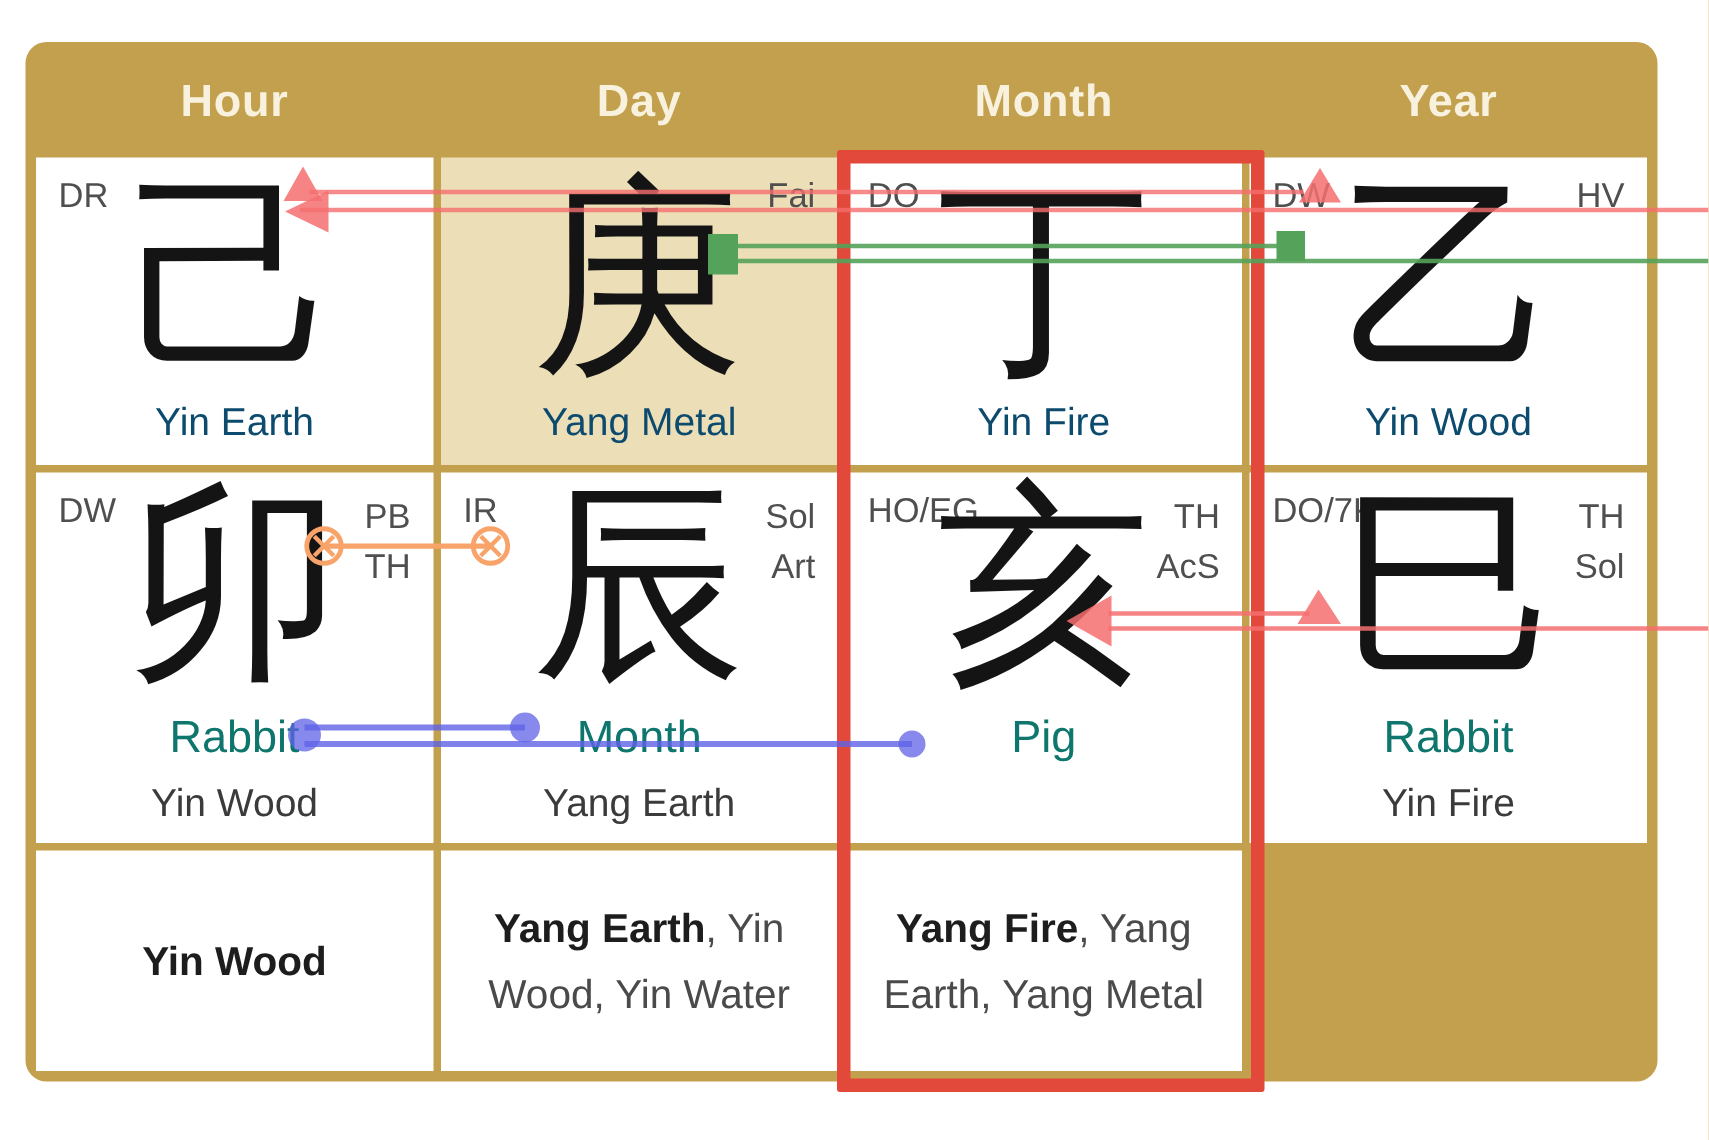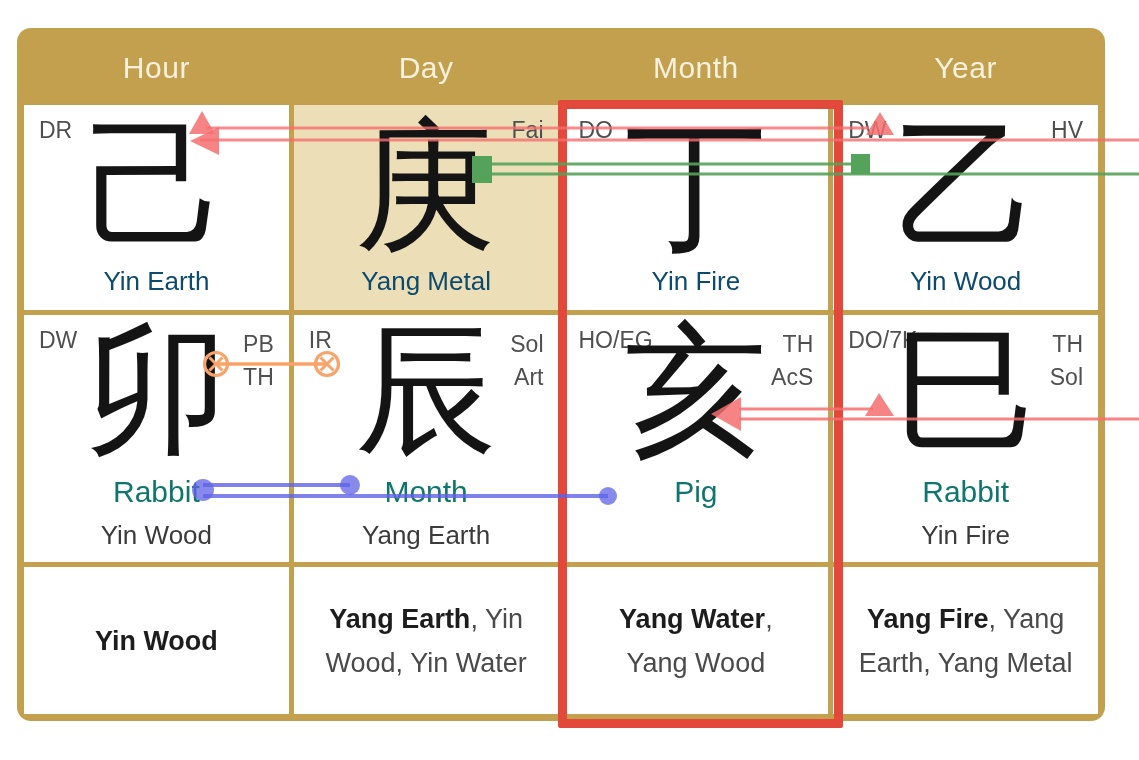--- a/index.html
+++ b/index.html
@@ -6,21 +6,21 @@
   body{width:1139px;height:760px;position:relative;overflow:hidden;
        font-family:"Liberation Sans","DejaVu Sans",sans-serif;}
   .stage{position:absolute;inset:0;}
 
   
   .chart{position:absolute;left:17px;top:28px;width:1088px;height:693px;
          background:#c3a04d;border-radius:14px;padding:7px;box-sizing:border-box;
          display:grid;grid-template-columns:repeat(4,1fr);
          grid-template-rows:65px 205px 247px 1fr;gap:5px;}
   .hdr{background:#c3a04d;color:#f7f1de;display:flex;align-items:center;justify-content:center;
-       font-size:30px;font-weight:400;letter-spacing:.5px;}
+       font-size:30px;font-weight:700;letter-spacing:.5px;}
   .cell{background:#ffffff;position:relative;}
   .cell.dm{background:#ecdfb8;}
   .corner{position:absolute;font-size:23px;color:#4f4f4f;line-height:24px;white-space:pre;}
   .corner.tl{top:13px;left:15px;}
   .corner.tr{top:13px;right:15px;text-align:center;}
   .corner.tr2{top:13px;right:15px;text-align:right;line-height:33px;}
   .char{position:absolute;top:2px;left:0;right:0;text-align:center;
         font-family:"DejaVu Serif","Liberation Serif",serif;
         font-size:142px;line-height:158px;color:#141414;}
   .stem .elem{position:absolute;bottom:13px;left:0;right:0;text-align:center;
@@ -104,23 +104,20 @@
       <div class="elem">Yin Fire</div>
     </div>
 
     <div class="cell hidden">
       <div><span class="b">Yin Wood</span><span></span></div>
     </div>
     <div class="cell hidden">
       <div><span class="b">Yang Earth</span><span>, Yin Wood, Yin Water</span></div>
     </div>
     <div class="cell hidden">
-      <div><span class="b">Yang Water</span><span>, Yang Wood</span></div>
-    </div>
-    <div class="cell hidden">
       <div><span class="b">Yang Fire</span><span>, Yang Earth, Yang Metal</span></div>
     </div>
   </div>
 
   <div class="red-frame"></div>
 
   <svg class="overlay" width="1139" height="760" viewBox="0 0 1139 760">
 
     <g stroke="#f56e6e" stroke-opacity="0.8" stroke-width="3" fill="#f56e6e" fill-opacity="0.85">
       <line x1="206" y1="128" x2="869" y2="128"></line>

